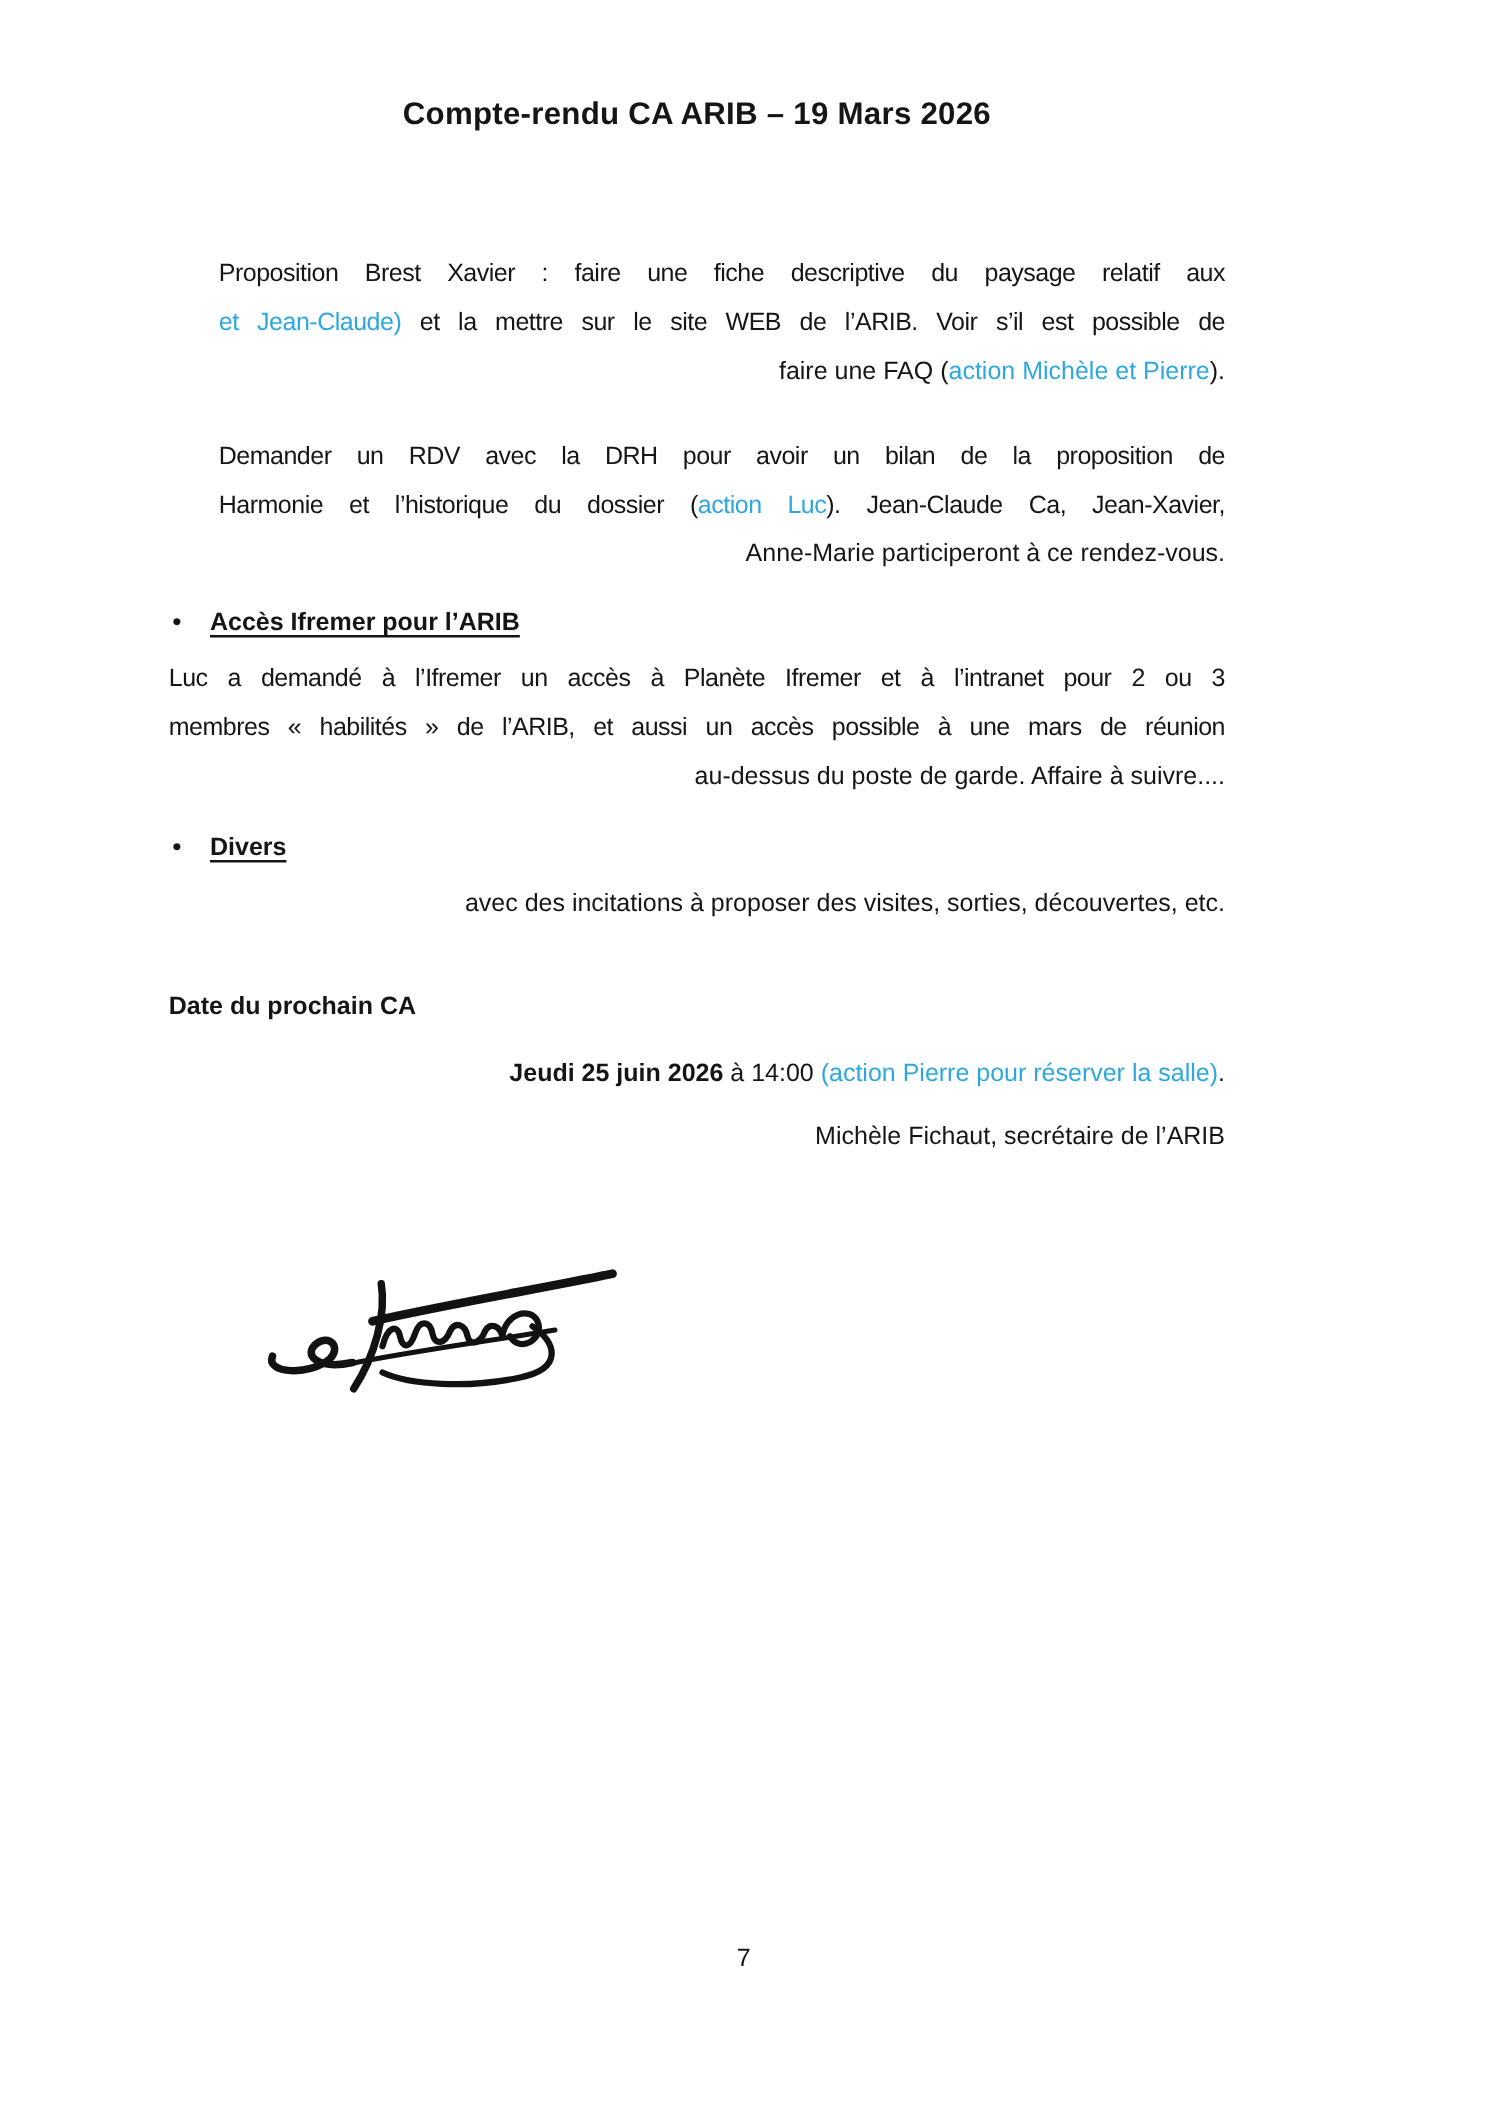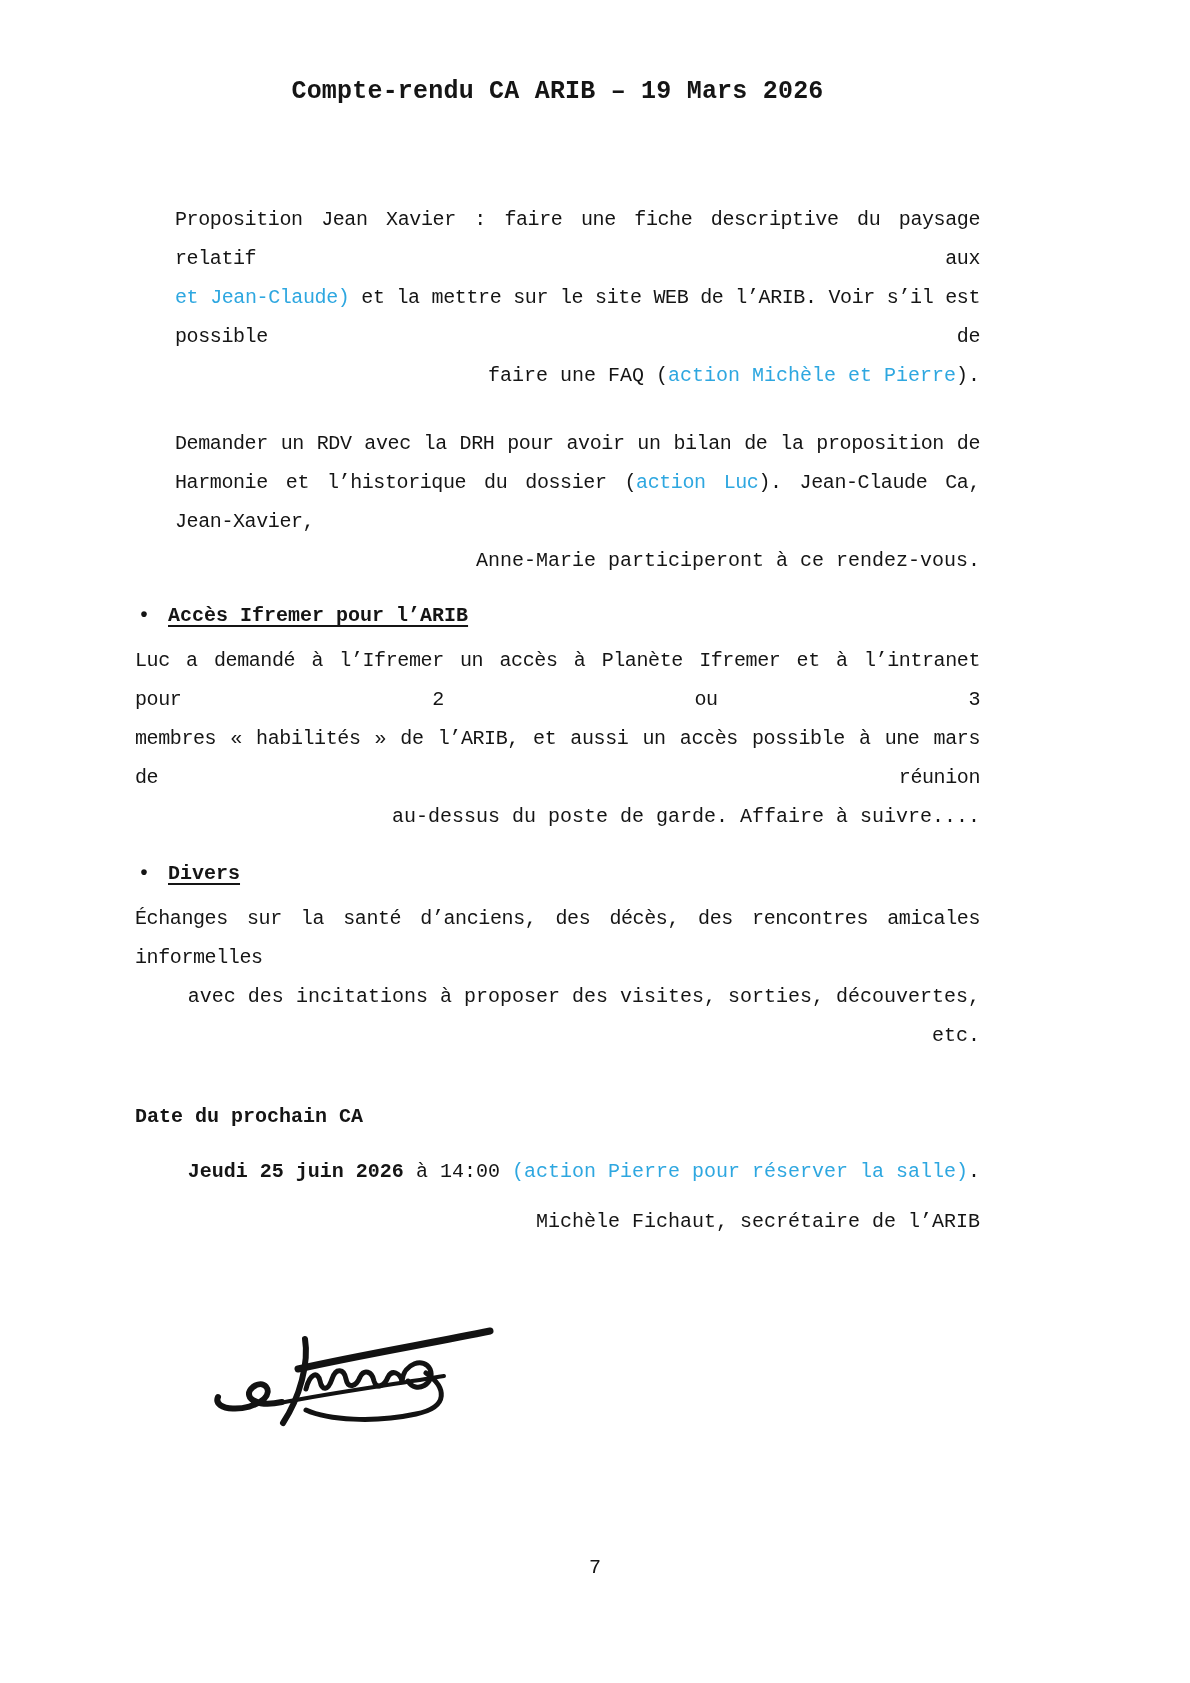--- a/index.html
+++ b/index.html
@@ -6,21 +6,21 @@
     margin: 0;
     padding: 0;
     background: #ffffff;
   }
   .page {
     position: relative;
     width: 1190px;
     height: 1683px;
     background: #ffffff;
     color: #151515;
-    font-family: Liberation Mono, monospace;
+    font-family: Liberation Sans, sans-serif;
     overflow: hidden;
   }
   .content {
     position: absolute;
     left: 135px;
     top: 0;
     width: 845px;
   }
   .doc-title {
     font-size: 25px;
@@ -95,21 +95,21 @@
 </style>
 </head>
 <body>
 
 <div class="page">
   <div class="content">
 
     <div class="doc-title">Compte-rendu CA ARIB – 19 Mars 2026</div>
 
     <div class="para indent mb-p1">
-      <div class="jline"><span>Proposition Jean Xavier : faire une fiche descriptive du paysage relatif aux</span></div>
+      <div class="jline"><span>Proposition Brest Xavier : faire une fiche descriptive du paysage relatif aux</span></div>
       <div class="jline"><span class="blue">et Jean-Claude)</span><span> et la mettre sur le site WEB de l’ARIB. Voir s’il est possible de</span></div>
       <div class="line"><span>faire une FAQ (</span><span class="blue">action Michèle et Pierre</span><span>).</span></div>
     </div>
 
     <div class="para indent mb-p2">
       <div class="jline"><span>Demander un RDV avec la DRH pour avoir un bilan de la proposition de</span></div>
       <div class="jline"><span>Harmonie et l’historique du dossier (</span><span class="blue">action Luc</span><span>). Jean-Claude Ca, Jean-Xavier,</span></div>
       <div class="line"><span>Anne-Marie participeront à ce rendez-vous.</span></div>
     </div>
 
@@ -121,21 +121,20 @@
       <div class="jline"><span>Luc a demandé à l’Ifremer un accès à Planète Ifremer et à l’intranet pour 2 ou 3</span></div>
       <div class="jline"><span>membres « habilités » de l’ARIB, et aussi un accès possible à une mars de réunion</span></div>
       <div class="line"><span>au-dessus du poste de garde. Affaire à suivre....</span></div>
     </div>
 
     <div class="bullet-heading mt">
       <span class="bullet">•</span><span class="hlabel">Divers</span>
     </div>
 
     <div class="para">
-      <div class="jline"><span>Échanges sur la santé d’anciens, des décès, des rencontres amicales informelles</span></div>
       <div class="line"><span>avec des incitations à proposer des visites, sorties, découvertes, etc.</span></div>
     </div>
 
     <div class="h-date">Date du prochain CA</div>
 
     <div class="para">
       <div class="line"><span class="b">Jeudi 25 juin 2026</span><span> à 14:00 </span><span class="blue">(action Pierre pour réserver la salle)</span><span>.</span></div>
     </div>
 
 

